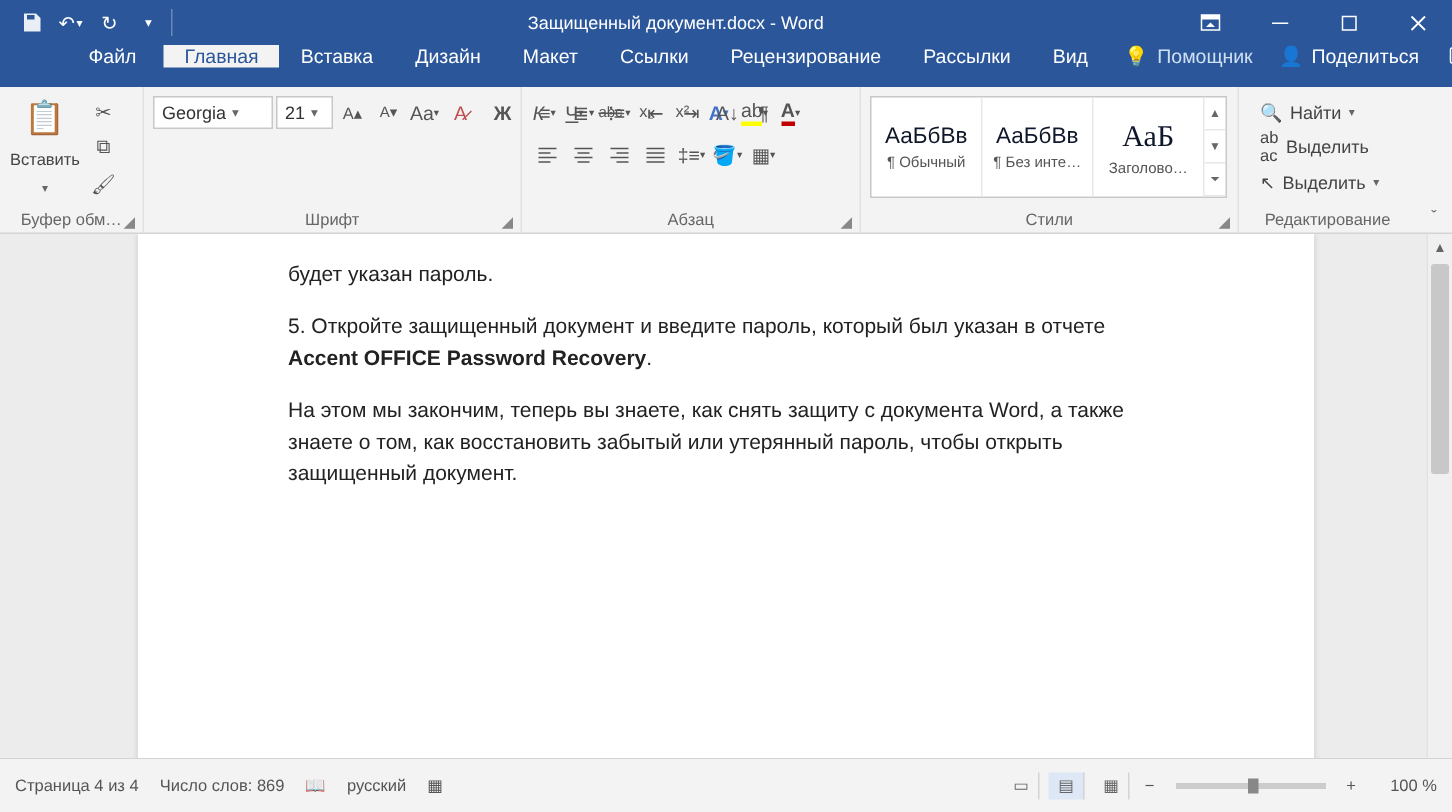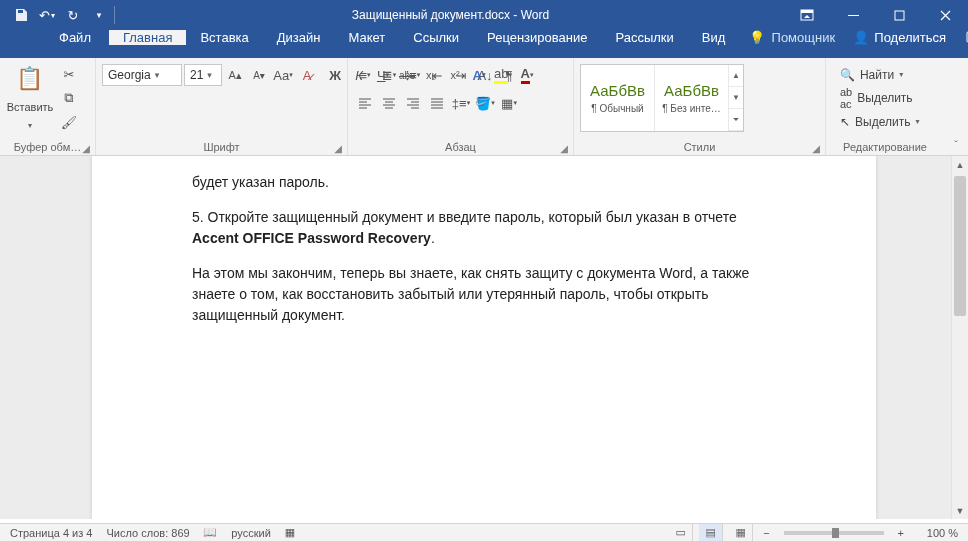--- a/index.html
+++ b/index.html
@@ -25,29 +25,29 @@
 .group-label .launcher { position: absolute; right: 3px; bottom: 1px; font-size: 10px; color: #888; }
 .big-btn { display: flex; flex-direction: column; align-items: center; justify-content: space-between; padding: 4px 6px; width: 52px; height: 72px; font-size: 11px; color: #444; }
 .big-btn .ic { font-size: 22px; }
 .col { display: flex; flex-direction: column; gap: 4px; justify-content: center; padding: 2px; height: 72px; }
 .mini { width: 22px; height: 22px; display: flex; align-items: center; justify-content: center; font-size: 13px; color: #555; border: 1px solid transparent; }
 .row { display: flex; align-items: center; gap: 2px; }
 .font-sel { height: 22px; border: 1px solid #c8c8c8; background: #fff; font-size: 12px; padding: 0 2px 0 5px; display: flex; align-items: center; color: #333; }
 .font-sel .dd { margin-left: 4px; color: #666; font-size: 9px; }
 .styles-gallery { display: flex; border: 1px solid #c8c8c8; background: #fff; height: 68px; margin-top: 2px; }
 .style-item { width: 74px; border-right: 1px solid #e8e8e8; display: flex; flex-direction: column; align-items: center; justify-content: center; padding: 3px 2px; }
-.style-prev { font-size: 15px; color: #4d7c0f; }
+.style-prev { font-size: 15px; color: #0f172a; }
 .style-name { font-size: 10px; color: #555; margin-top: 4px; overflow: hidden; text-overflow: ellipsis; white-space: nowrap; max-width: 70px; }
 .style-scroll { width: 14px; display: flex; flex-direction: column; }
 .style-scroll div { flex: 1; display: flex; align-items: center; justify-content: center; font-size: 8px; border-bottom: 1px solid #e8e8e8; color: #666; }
 .edit-item { display: flex; align-items: center; gap: 5px; padding: 2px 6px; font-size: 12px; color: #444; height: 22px; }
 .workspace { position: absolute; top: 156px; bottom: 22px; left: 0; right: 0; background: #ececec; overflow: auto; }
 .page { background: #fff; width: 784px; margin: 0 auto; padding: 16px 100px 260px 100px; box-shadow: 0 0 4px rgba(0,0,0,.15); color: #222; font-size: 14px; line-height: 1.5; }
 .page p { margin-bottom: 14px; }
-.statusbar { position: absolute; bottom: 0; left: 0; right: 0; height: 18px; background: #f3f3f3; border-top: 1px solid #d4d4d4; display: flex; align-items: center; font-size: 11px; color: #555; }
+.statusbar { position: absolute; bottom: 0; left: 0; right: 0; height: 36px; background: #f3f3f3; border-top: 1px solid #d4d4d4; display: flex; align-items: center; font-size: 11px; color: #555; }
 .sb-left { display: flex; gap: 14px; padding-left: 10px; align-items: center; }
 .sb-right { margin-left: auto; display: flex; align-items: center; gap: 6px; padding-right: 10px; }
 .viewbtn { width: 24px; height: 18px; display: flex; align-items: center; justify-content: center; border-right: 1px solid #d4d4d4; color: #666; }
 .zoom-slider { width: 100px; height: 4px; background: #ccc; position: relative; margin: 0 4px; }
 .zoom-slider .thumb { position: absolute; top: -3px; left: 48px; width: 7px; height: 10px; background: #888; }
 svg { display: block; }
 .scrollbar-v { position: absolute; right: 0; top: 0; bottom: 0; width: 17px; background: #f0f0f0; border-left: 1px solid #e1e1e1; }
 .scrollbar-v .thumb { position: absolute; left: 2px; right: 2px; top: 20px; height: 140px; background: #c8c8c8; border-radius: 2px; }
 .scrollbar-v .arr { position: absolute; left: 0; right: 0; height: 17px; display: flex; align-items: center; justify-content: center; font-size: 9px; color: #666; }
 </style>
@@ -232,20 +232,24 @@
     <div class="group-body" style="padding:2px 4px">
       <div class="styles-gallery">
         <div class="style-item">
           <div class="style-prev">АаБбВв</div>
           <div class="style-name">¶ Обычный</div>
         </div>
         <div class="style-item">
           <div class="style-prev">АаБбВв</div>
           <div class="style-name">¶ Без инте…</div>
         </div>
+        <div class="style-item">
+          <div class="style-prev" style="font-family:Cambria,serif;font-size:20px">АаБ</div>
+          <div class="style-name">Заголово…</div>
+        </div>
         <div class="style-scroll">
           <div>▲</div>
           <div>▼</div>
           <div>⏷</div>
         </div>
       </div>
     </div>
     <div class="group-label">
         <span>Стили</span>
         <span class="launcher">◢</span>

